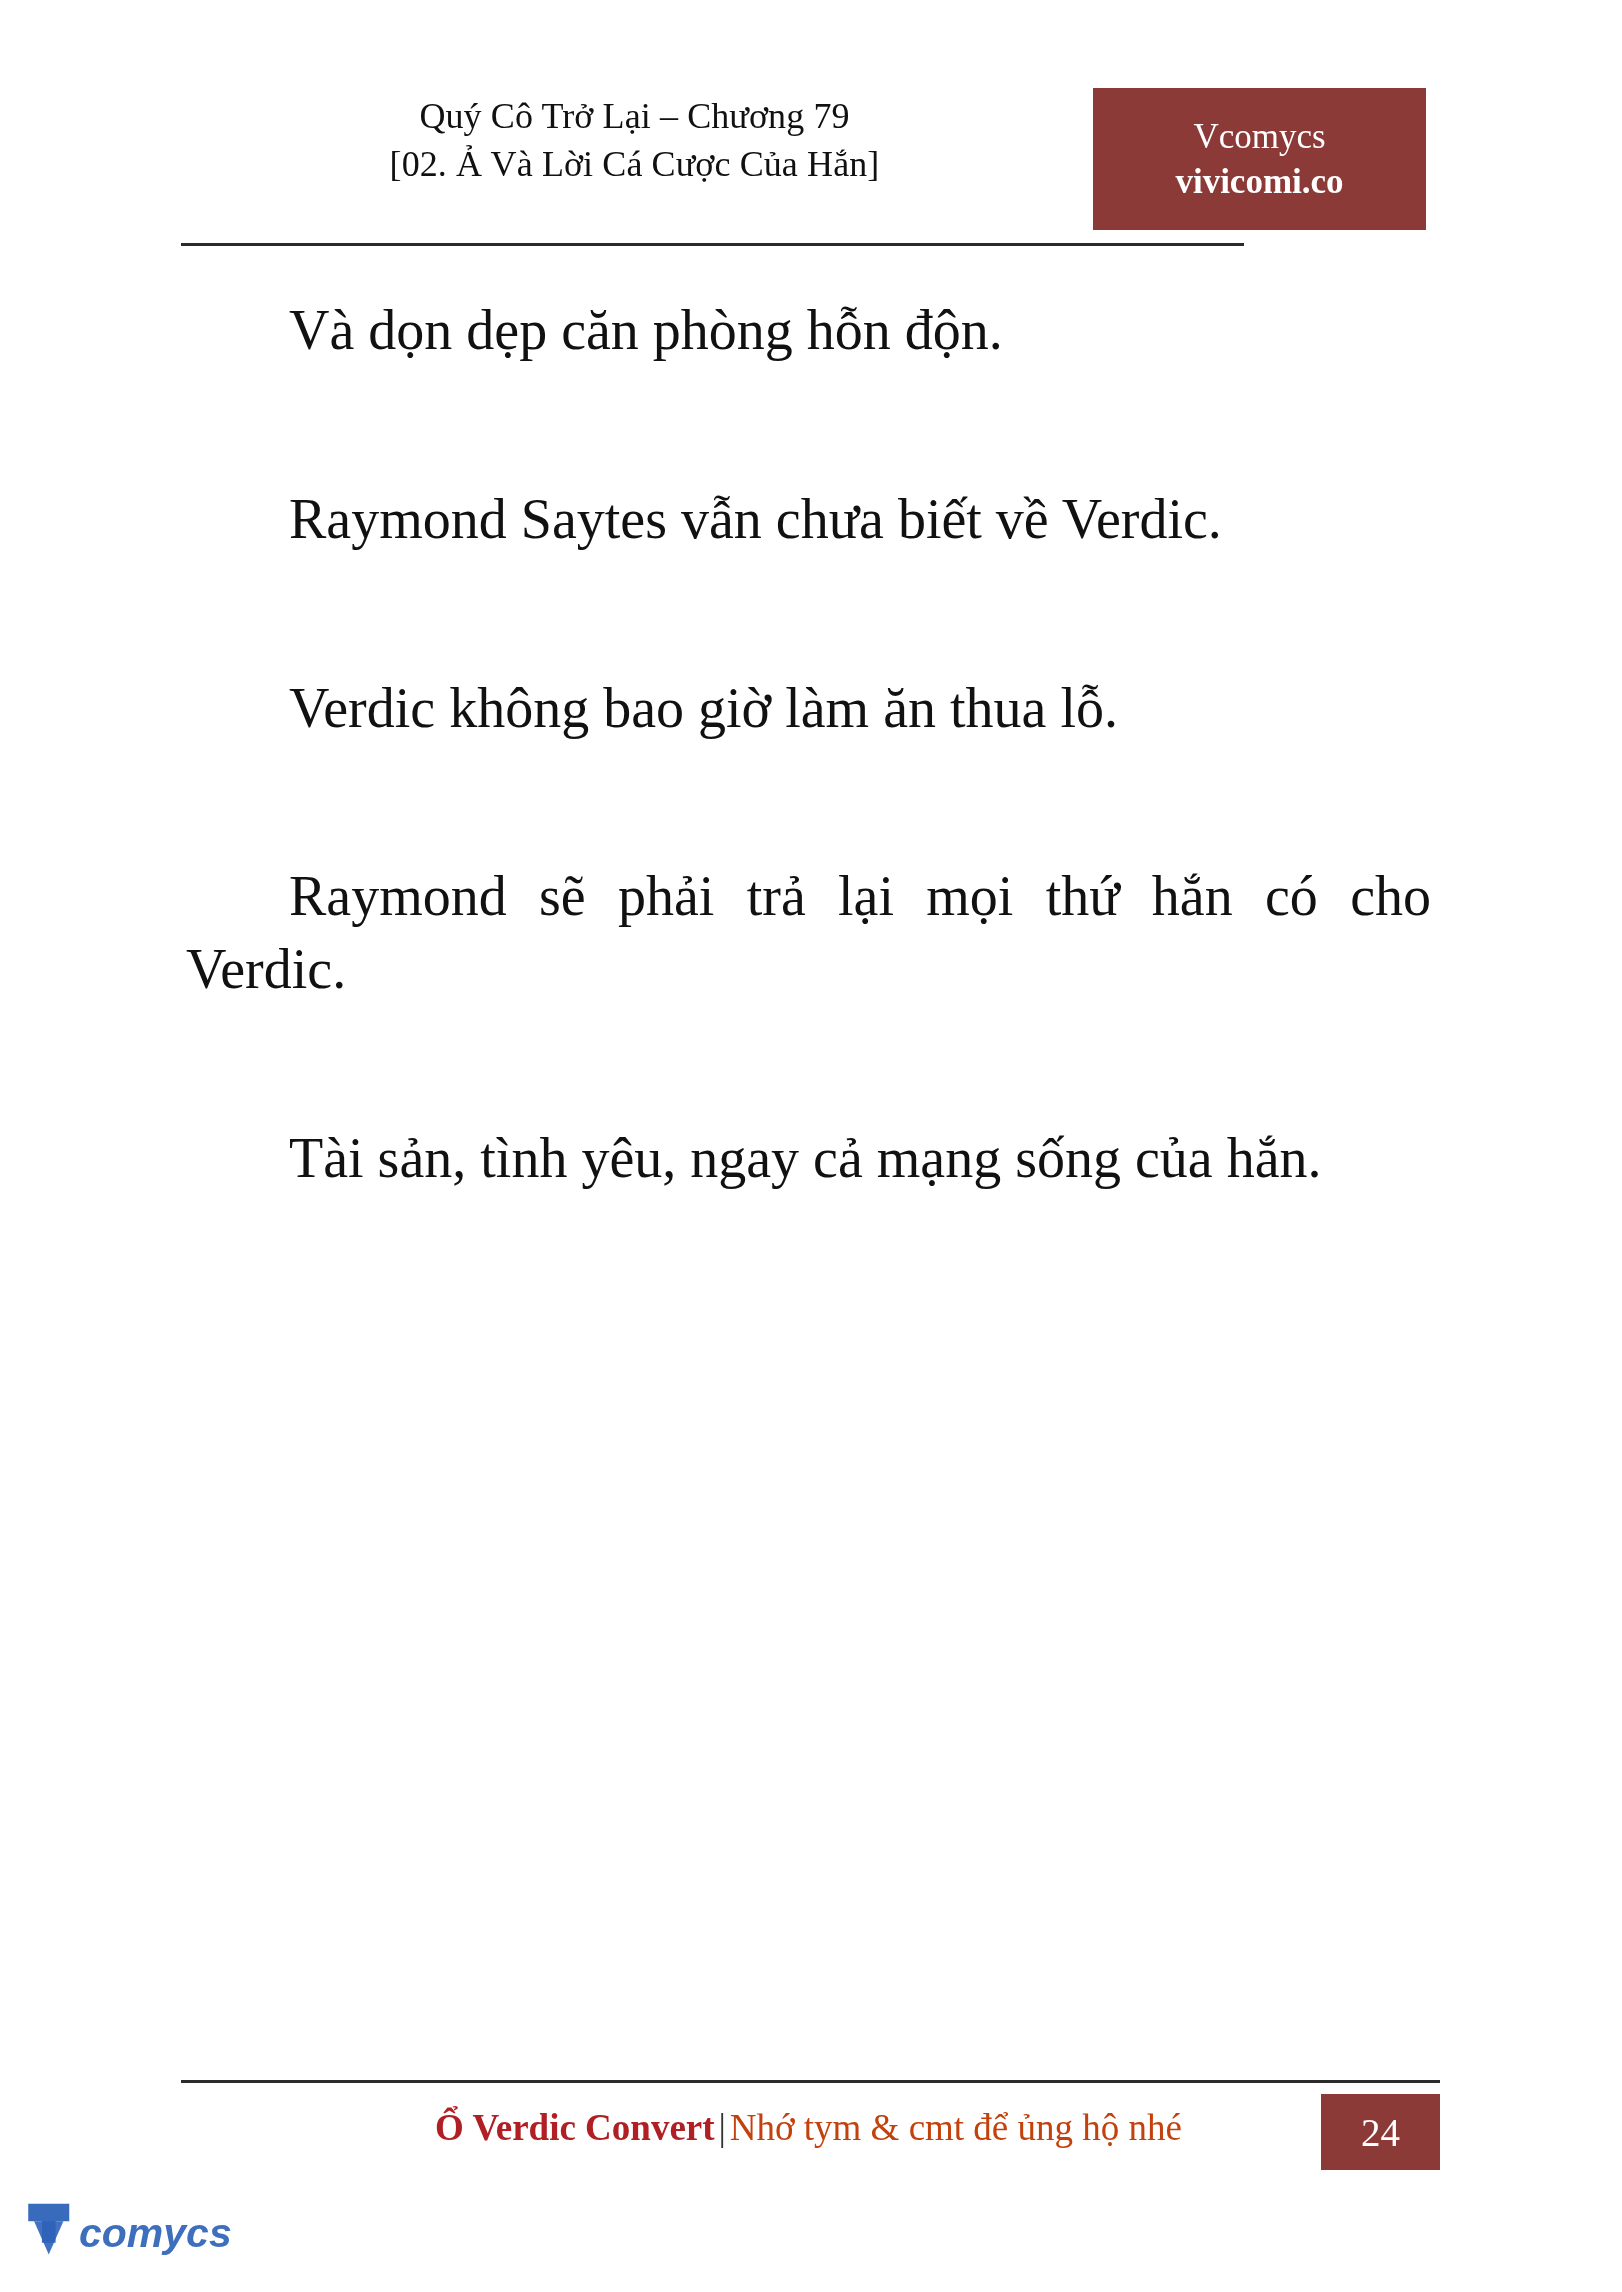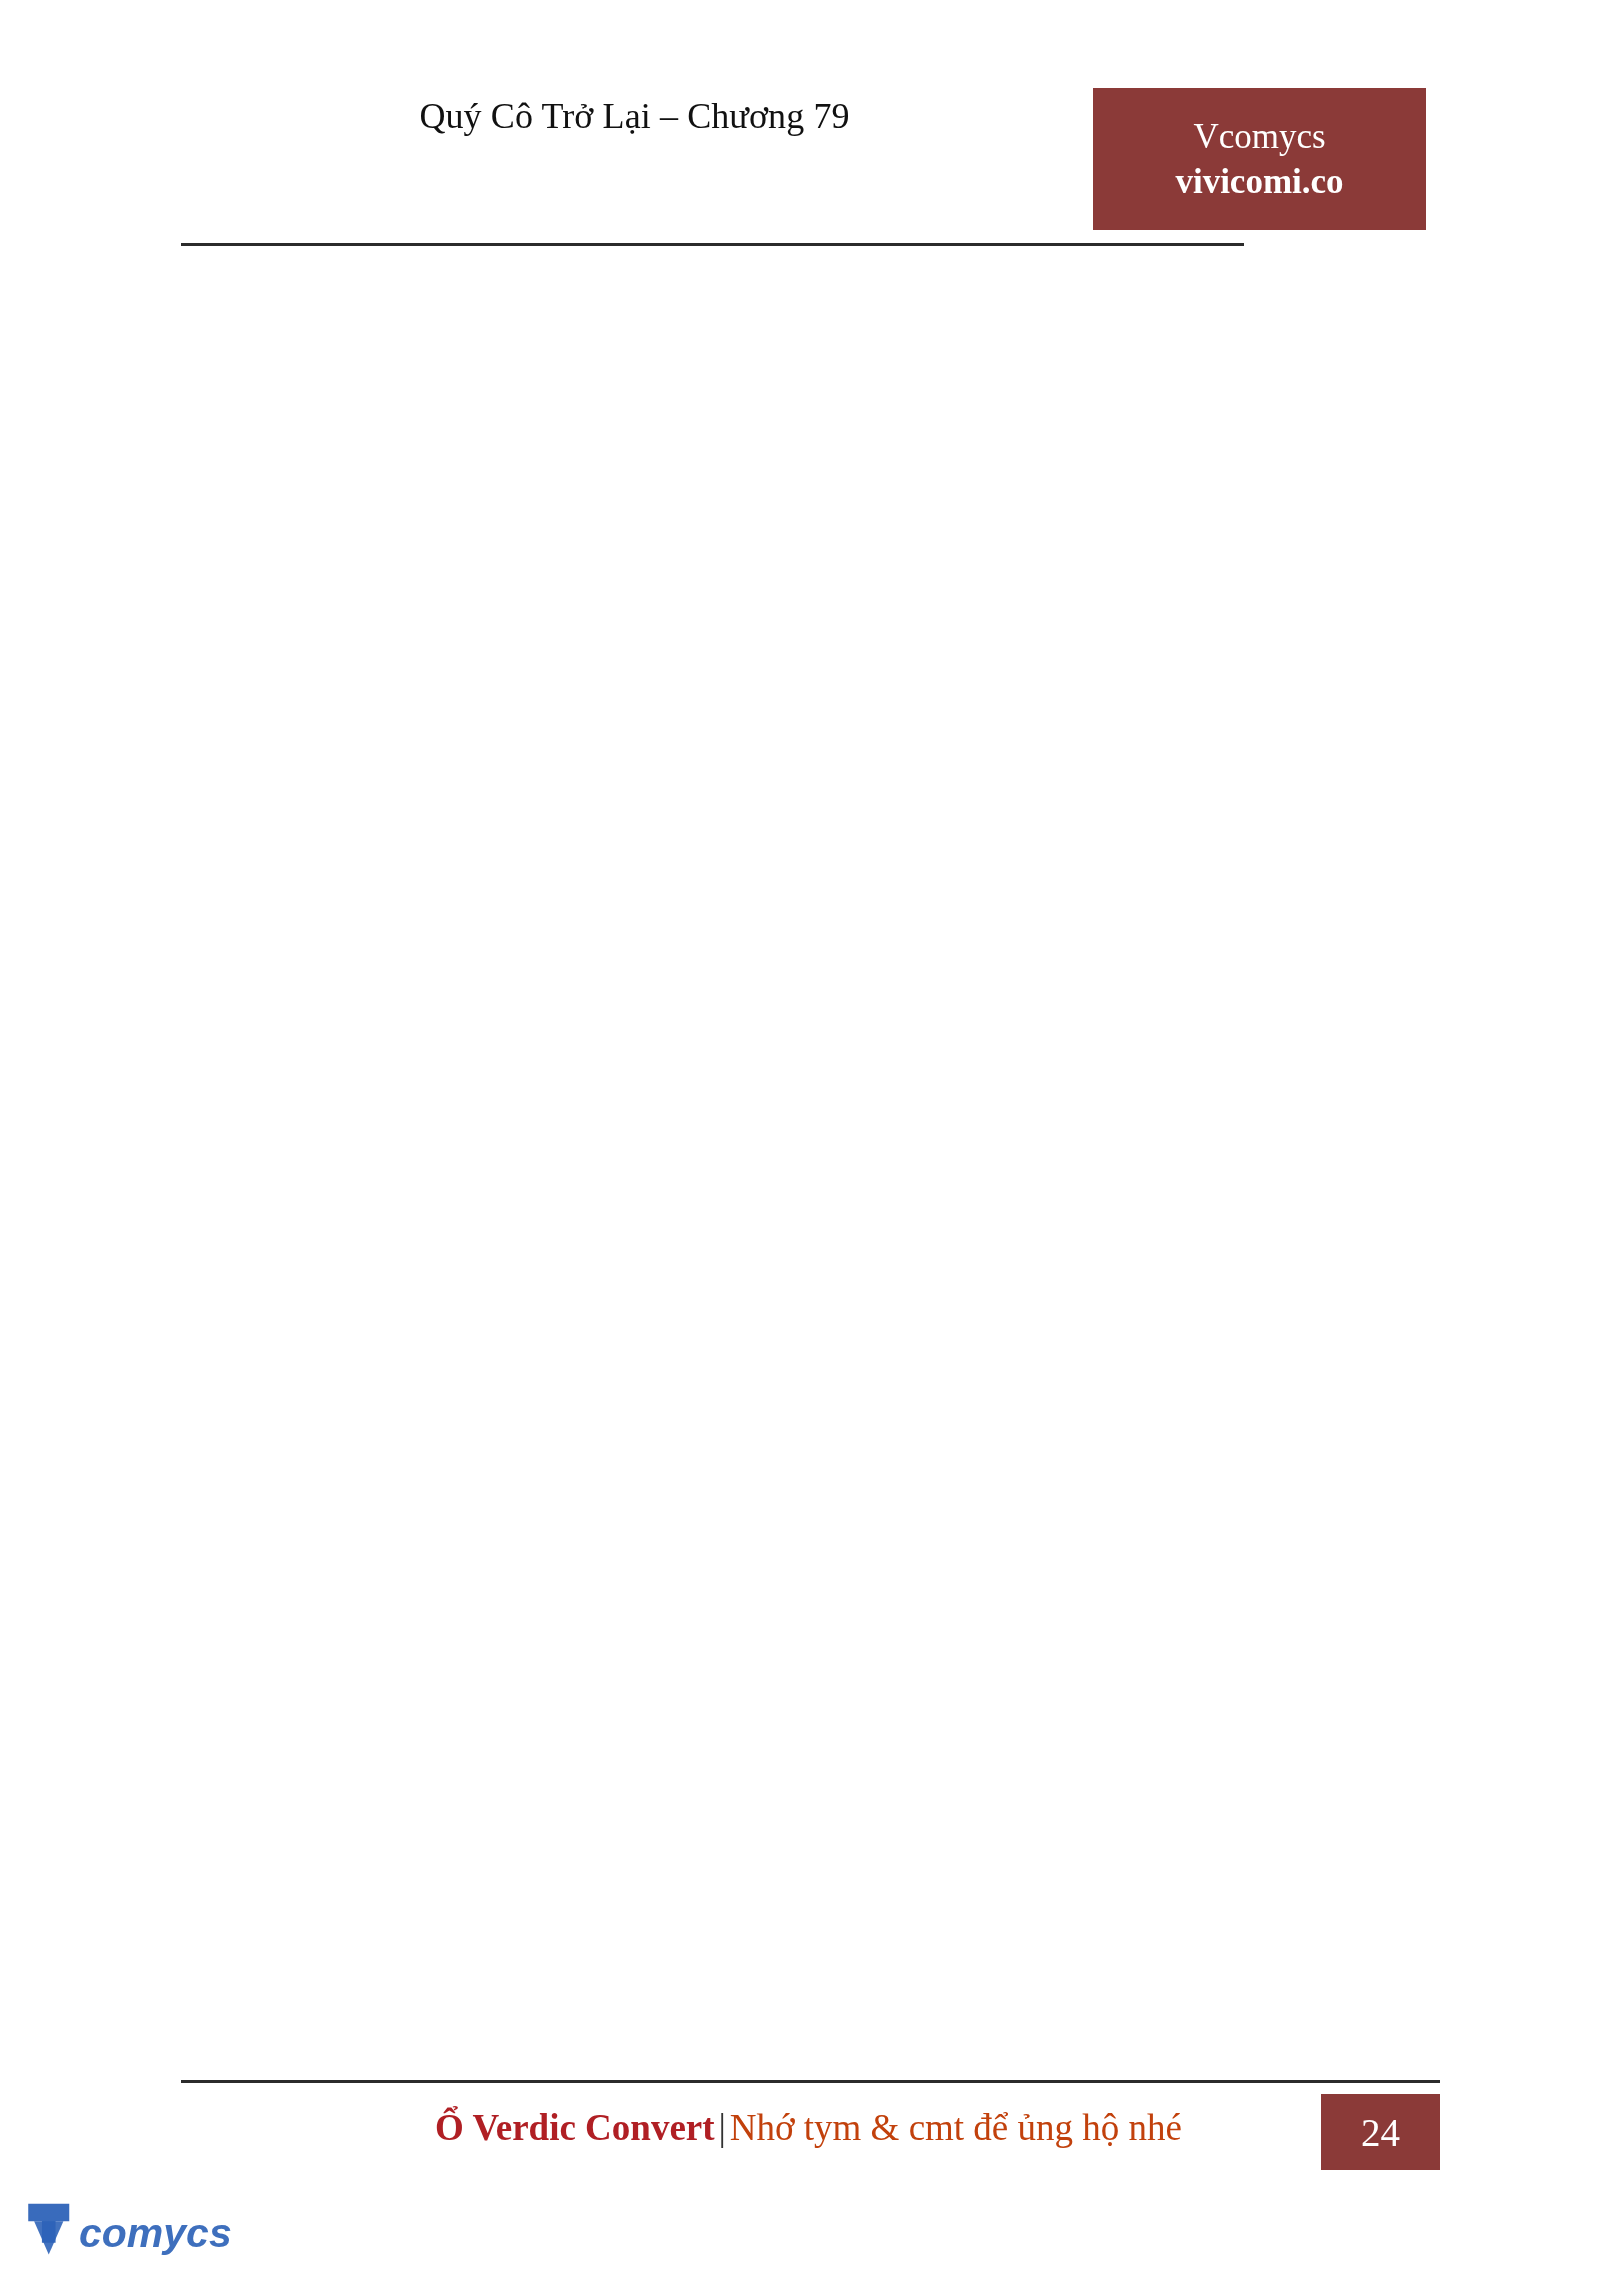--- a/index.html
+++ b/index.html
@@ -161,28 +161,36 @@
   .wm-svg { display: block; }
 </style>
 </head>
 <body>
 
 <div class="page">
 
   <div class="header">
     <div class="header-title">
       <span class="line1">Quý Cô Trở Lại – Chương 79</span>
+      <span class="line2">[02. Ả Và Lời Cá Cược Của Hắn]</span>
     </div>
     <div class="header-badge">
       <span class="b1">Vcomycs</span>
       <span class="b2">vivicomi.co</span>
     </div>
   </div>
   <div class="header-rule"></div>
 
+  <div class="content">
+    <p class="para">Và dọn dẹp căn phòng hỗn độn.</p>
+    <p class="para">Raymond Saytes vẫn chưa biết về Verdic.</p>
+    <p class="para">Verdic không bao giờ làm ăn thua lỗ.</p>
+    <p class="para">Raymond sẽ phải trả lại mọi thứ hắn có cho Verdic.</p>
+    <p class="para last">Tài sản, tình yêu, ngay cả mạng sống của hắn.</p>
+  </div>
 
   <div class="footer-rule"></div>
   <div class="footer">
     <div class="footer-text">
       <span class="footer-brand">Ổ Verdic Convert</span><span class="footer-sep">|</span><span class="footer-tag">Nhớ tym &amp; cmt để ủng hộ nhé</span>
     </div>
     <div class="page-number-box">24</div>
   </div>
 
   <div class="watermark">

